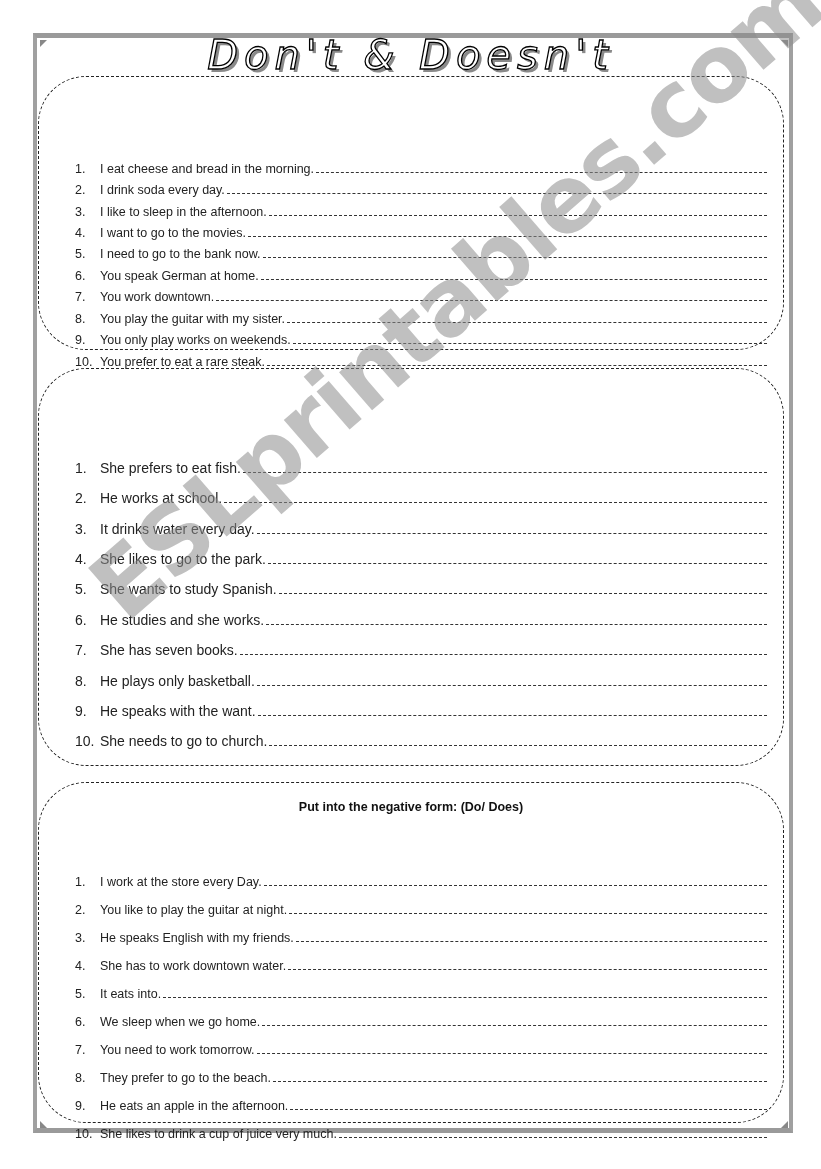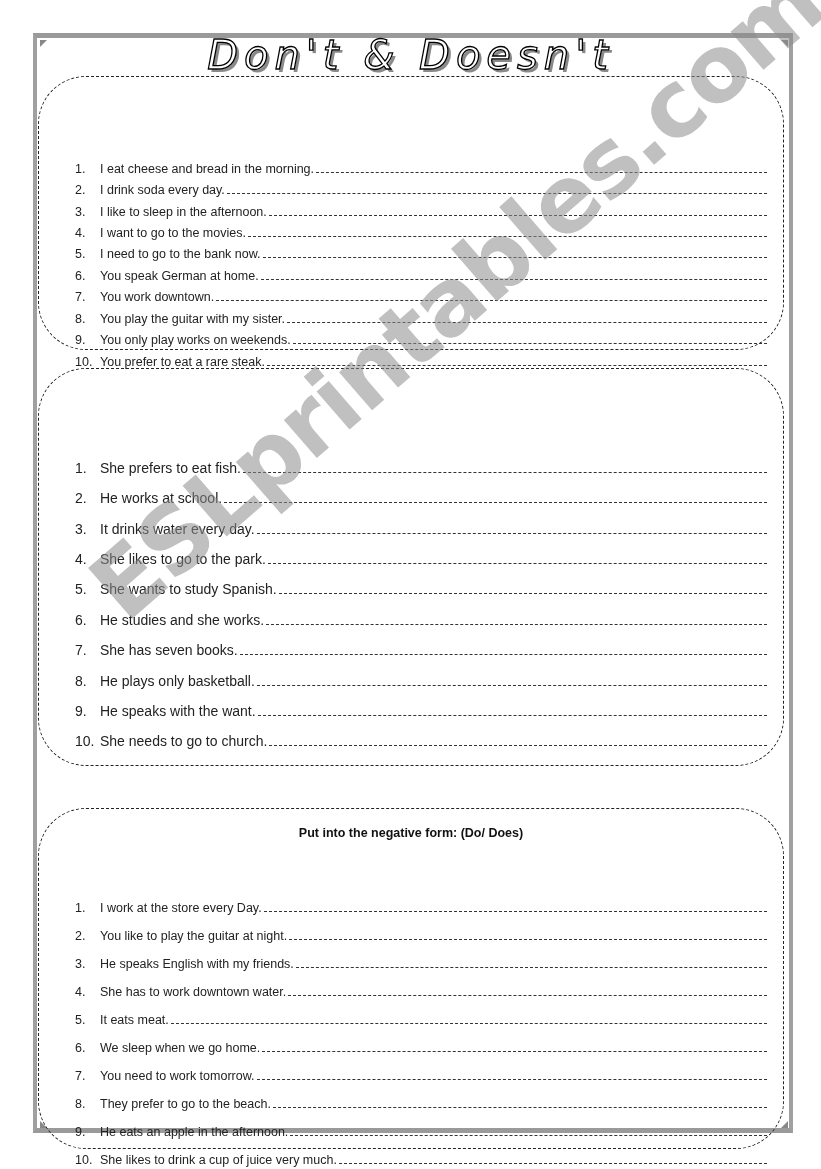--- a/index.html
+++ b/index.html
@@ -131,21 +131,21 @@
       <span class="sentence">He speaks with the want.</span>
       <span class="line"></span>
     </div>
   <div class="item" style="top:325px;">
       <span class="num">10.</span>
       <span class="sentence">She needs to go to church.</span>
       <span class="line"></span>
     </div>
 </div>
 
-<div class="section s3" style="top:808px; height:341px;">
+<div class="section s3" style="top:782px; height:341px;">
   <div class="section-heading" style="top:17px;">Put into the negative form: (Do/ Does)</div>
   <div class="item" style="top:53px;">
       <span class="num">1.</span>
       <span class="sentence">I work at the store every Day.</span>
       <span class="line"></span>
     </div>
   <div class="item" style="top:81px;">
       <span class="num">2.</span>
       <span class="sentence">You like to play the guitar at night.</span>
       <span class="line"></span>
@@ -155,21 +155,21 @@
       <span class="sentence">He speaks English with my friends.</span>
       <span class="line"></span>
     </div>
   <div class="item" style="top:137px;">
       <span class="num">4.</span>
       <span class="sentence">She has to work downtown water.</span>
       <span class="line"></span>
     </div>
   <div class="item" style="top:165px;">
       <span class="num">5.</span>
-      <span class="sentence">It eats meat.</span>
+      <span class="sentence">It eats into.</span>
       <span class="line"></span>
     </div>
   <div class="item" style="top:193px;">
       <span class="num">6.</span>
       <span class="sentence">We sleep when we go home.</span>
       <span class="line"></span>
     </div>
   <div class="item" style="top:221px;">
       <span class="num">7.</span>
       <span class="sentence">You need to work tomorrow.</span>

